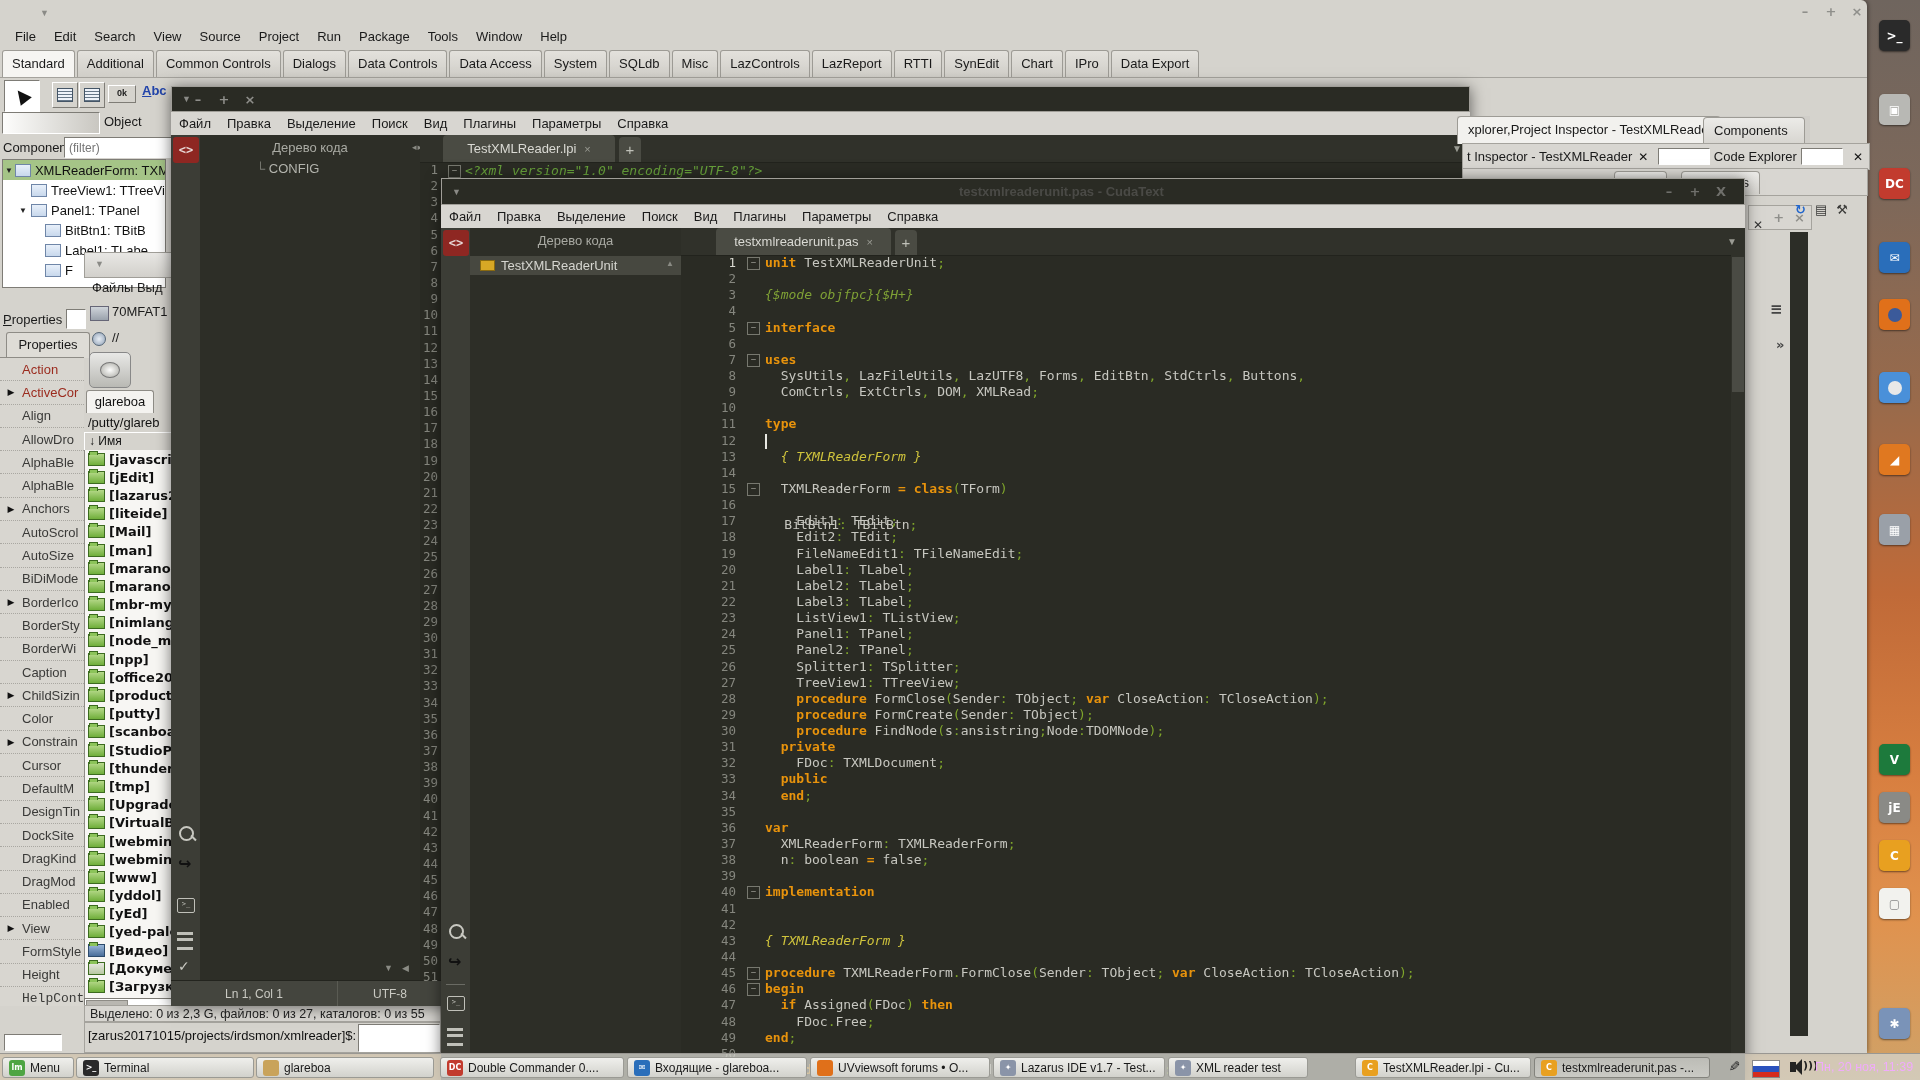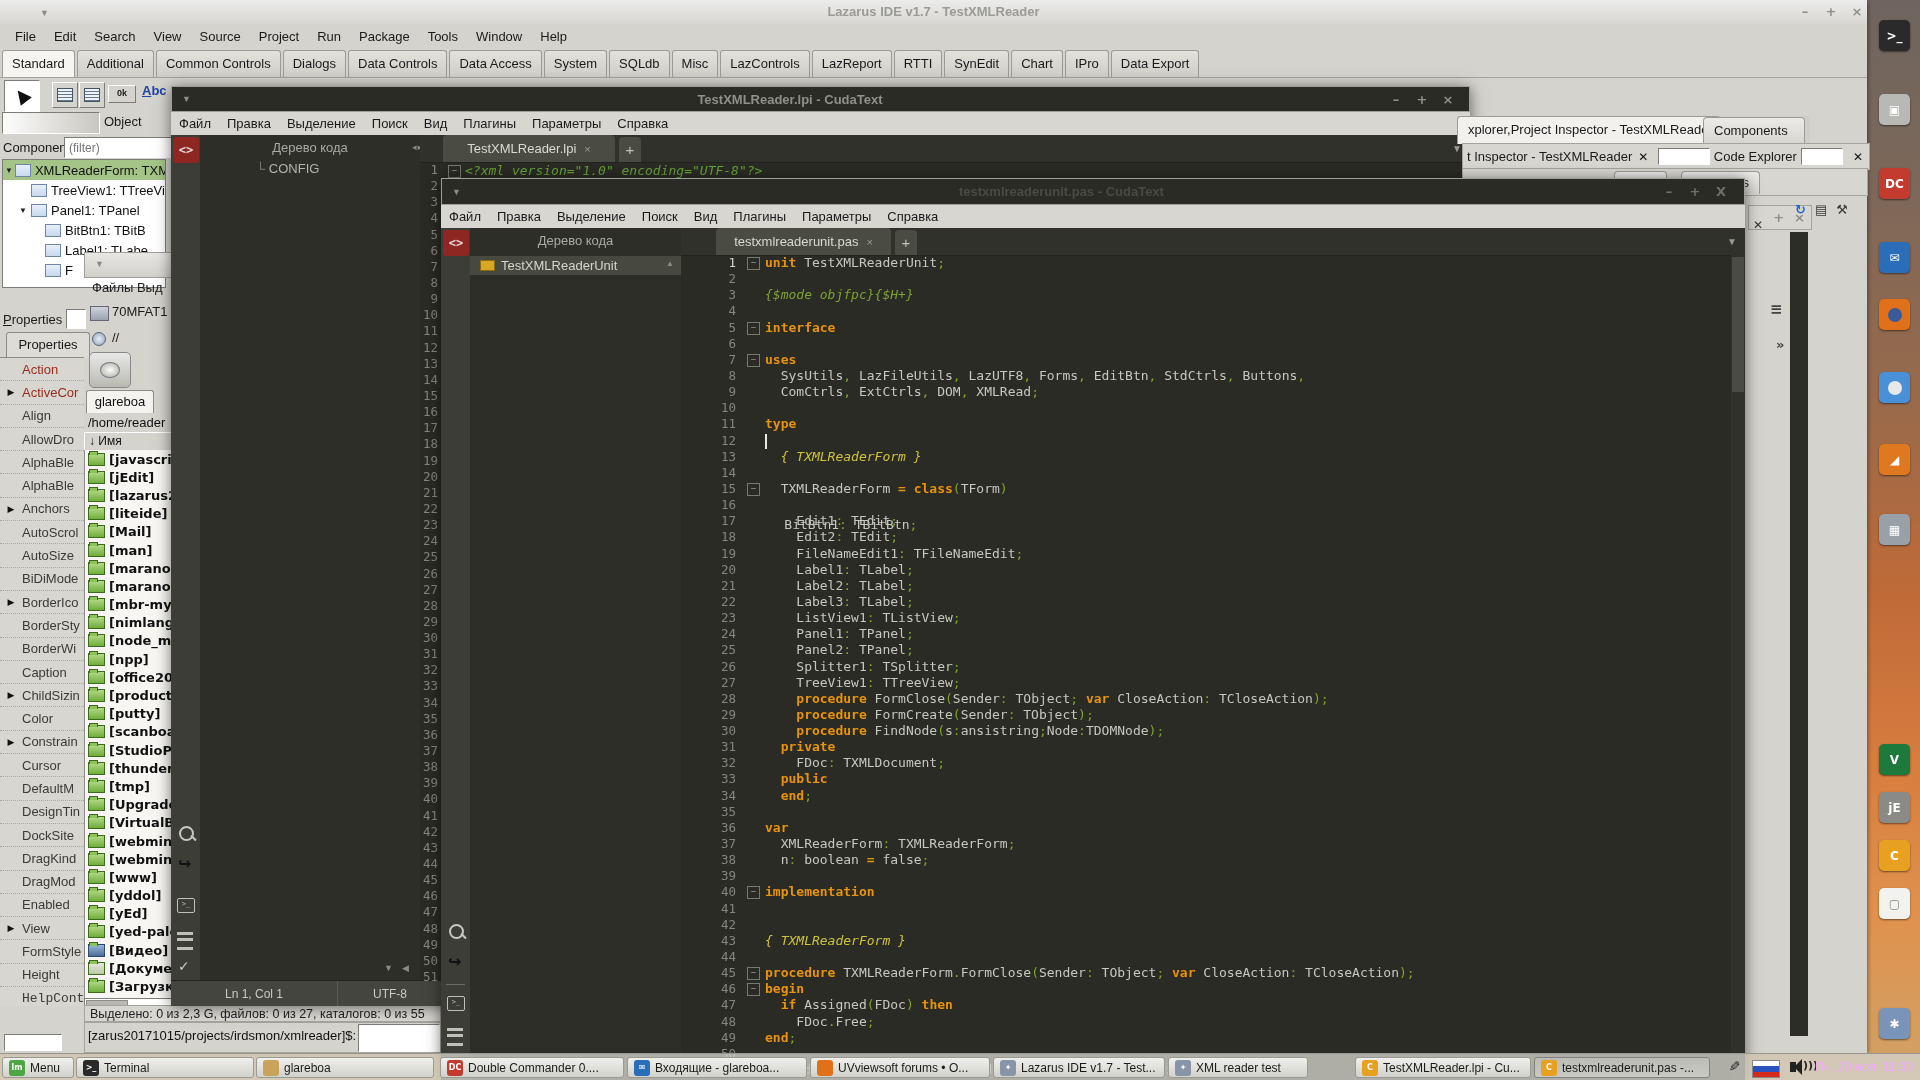--- a/index.html
+++ b/index.html
@@ -164,23 +164,20 @@
     <div class="dockicon abs" style="top: 444px; background: rgb(224, 120, 32);">◢</div>
     <div class="dockicon abs" style="top: 514px; background: rgb(154, 160, 168);">▦</div>
     <div class="dockicon abs" style="top: 744px; background: rgb(29, 122, 60);">V</div>
     <div class="dockicon abs" style="top: 792px; background: rgb(138, 138, 134);">jE</div>
     <div class="dockicon abs" style="top: 840px; background: rgb(232, 160, 32);">C</div>
     <div class="dockicon abs" style="top: 888px; background: rgb(242, 242, 238); color: rgb(136, 136, 136);">▢</div>
     <div class="dockicon abs" style="top: 1008px; background: rgb(122, 147, 184);">✱</div>
   </div>
 
 <div id="laz" class="abs">
-  <div id="laz-title" class="abs">
-    <span>Lazarus IDE v1.7 - TestXMLReader</span>
-  </div>
   <div class="abs" style="left:40px;top:8px;color:#8a8a86;font-size:9px;">▼</div>
   <div class="abs winbtns" style="left:1798px;top:4px;">
     <span>–</span>
     <span>+</span>
     <span>×</span>
   </div>
   <div id="laz-menu" class="abs">
       <div class="lmenu-item">File</div>
       <div class="lmenu-item">Edit</div>
       <div class="lmenu-item">Search</div>
@@ -390,21 +387,21 @@
   </div>
   <div id="dc-menu" class="abs">Файлы  Выд</div>
   <div id="dc-drive-icon" class="abs"></div>
   <div class="abs dc-smallrow" style="left:28px;top:52px;">70MFAT1</div>
   <div id="dc-net-icon" class="abs"></div>
   <div class="abs dc-smallrow" style="left:28px;top:78px;">//</div>
   <div id="dc-bigdrive" class="abs">
       <div class="disc"></div>
     </div>
   <div id="dc-tab" class="abs">glareboa</div>
-  <div id="dc-path" class="abs">/home/reader</div>
+  <div id="dc-path" class="abs">/putty/glareb</div>
   <div id="dc-namehdr" class="abs bevel-out">
     <span>↓</span>
     <span>Имя</span>
   </div>
   <div id="dc-list" class="abs">
       <div class="frow">
         <div class="fico"></div>
         <div class="flabel" style="display: inline;">[javascrip</div>
       </div>
       <div class="frow">
@@ -528,21 +525,20 @@
   <div id="dc-hthumb" class="abs"></div>
   <div id="dc-status" class="abs">Выделено: 0 из 2,3 G, файлов: 0 из 27, каталогов: 0 из 55</div>
   <div id="dc-cmdrow" class="abs"></div>
   <div id="dc-prompt" class="abs">[zarus20171015/projects/irdsmon/xmlreader]$:</div>
   <input id="dc-cmdinput" class="abs bevel-in" value="" style="">
 </div>
 
 <div id="win1" class="abs cx-win" style="left:171px;top:86px;width:1299px;height:919px;background:#2a2b24;">
   <div class="cx-title abs" style="height:26px;">
     <span style="margin-left:10px;color:#8a8a86;font-size:9px;">▼</span>
-    <span class="ttl" style="color:#8f8f8b;">TestXMLReader.lpi - CudaText</span>
     <span class="winbtns" style="margin-right:14px;">
       <span>–</span>
       <span>+</span>
       <span>×</span>
     </span>
   </div>
   <div id="cx1-menu" class="cx-menu abs" style="left:0;top:26px;width:100%;height:23px;">
       <span>Файл</span>
       <span>Правка</span>
       <span>Выделение</span>

